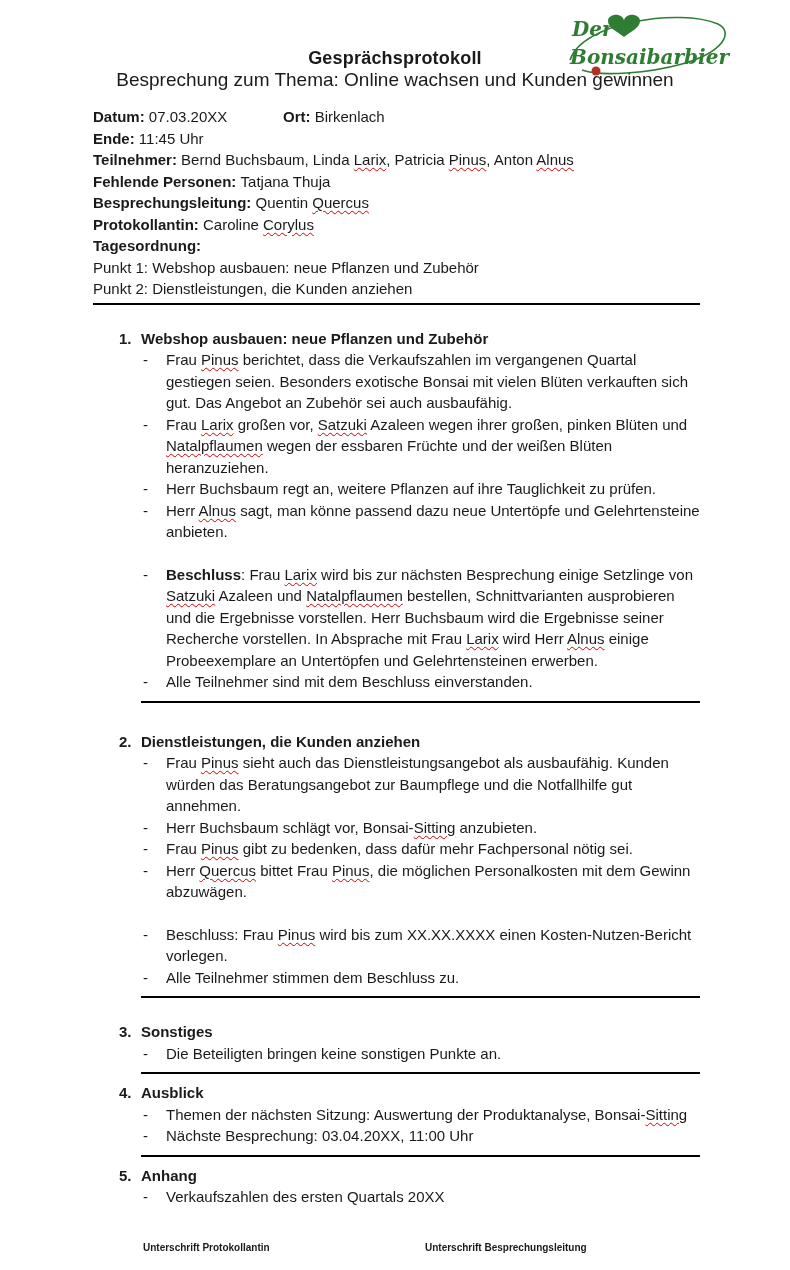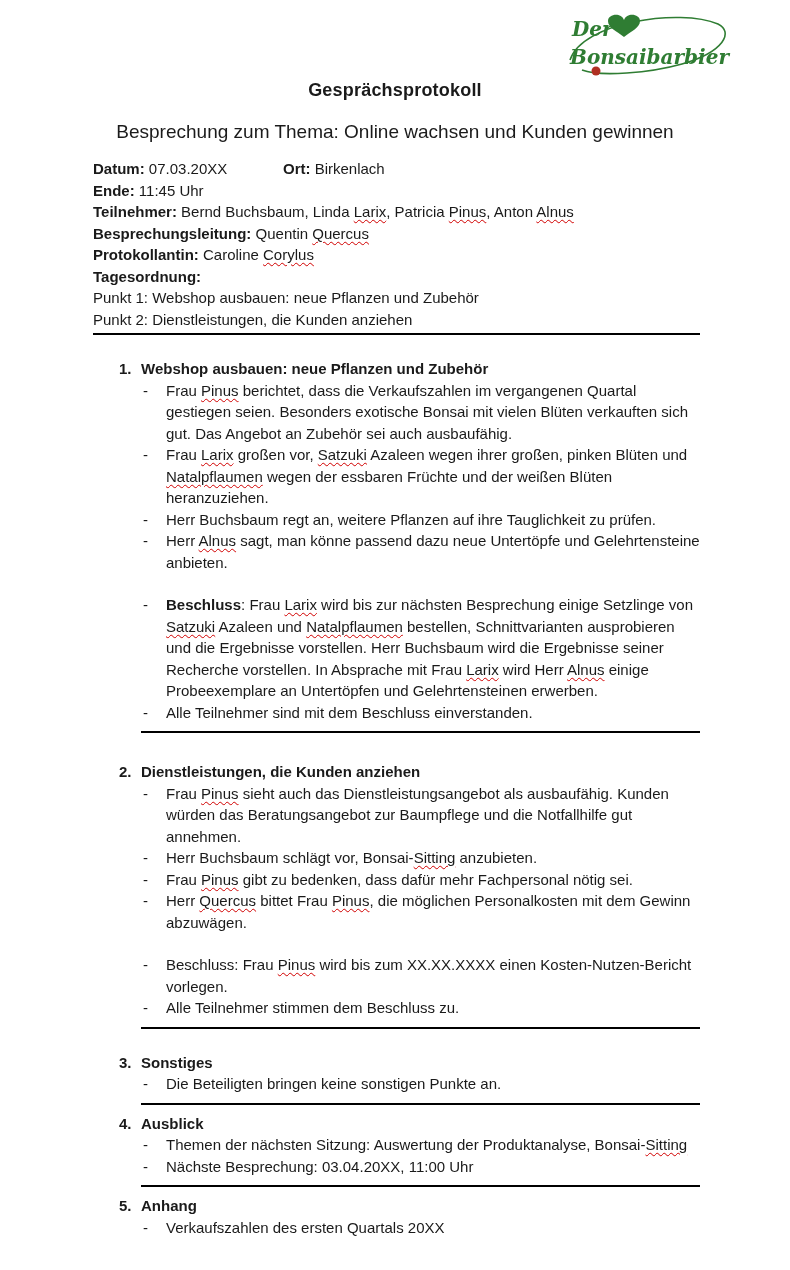--- a/index.html
+++ b/index.html
@@ -15,22 +15,22 @@
     text-decoration-color:#d10000;
     text-decoration-thickness:1px;
     text-underline-offset:2px;
   }
   .logo { position:absolute; top:8px; right:56px; width:172px; height:74px; }
   .logo svg { display:block; }
   .logo text {
     font-family:"DejaVu Serif", serif; font-style:italic; font-weight:700;
     fill:#2f7d33;
   }
-  .page-title { text-align:center; font-size:18px; font-weight:700; padding-top:80px; letter-spacing:.2px; }
-  .page-subtitle { text-align:center; font-size:19px; margin-top:20px; color:#1b1b1b; }
+  .page-title { text-align:center; font-size:18px; font-weight:700; padding-top:48px; letter-spacing:.2px; }
+  .page-subtitle { text-align:center; font-size:19px; margin-top:0; color:#1b1b1b; }
   .content { margin:15px 90px 0 93px; font-size:15px; line-height:21.5px; }
   .meta-row { display:flex; }
   .meta-left { width:190px; }
   .rule { border:none; height:2px; background:#000; margin-top:3px; }
   .rule.indent { margin-left:48px; margin-top:8px; }
   .sec { margin-top:23px; }
   .sec.tight { margin-top:8px; }
   .sec-title { display:flex; margin-left:26px; font-weight:700; }
   .sec-num { width:22px; }
   .item { display:flex; margin-left:50px; }
@@ -59,20 +59,21 @@
 <div class="content">
 
   <div class="meta-row">
     <div class="meta-left"><span class="b">Datum: </span><span>07.03.20XX</span></div>
     <div><span class="b">Ort: </span><span>Birkenlach</span></div>
   </div>
   <div class="meta-row">
     <div><span class="b">Ende: </span><span>11:45 Uhr</span></div>
   </div>
   <div><span class="b">Teilnehmer: </span><span>Bernd Buchsbaum, Linda </span><span class="spell">Larix</span><span>, Patricia </span><span class="spell">Pinus</span><span>, Anton </span><span class="spell">Alnus</span></div>
+  <div><span class="b">Fehlende Personen: </span><span>Tatjana Thuja</span></div>
   <div><span class="b">Besprechungsleitung: </span><span>Quentin </span><span class="spell">Quercus</span></div>
   <div><span class="b">Protokollantin: </span><span>Caroline </span><span class="spell">Corylus</span></div>
   <div><span class="b">Tagesordnung:</span></div>
   <div><span>Punkt 1: Webshop ausbauen: neue Pflanzen und Zubehör</span></div>
   <div><span>Punkt 2: Dienstleistungen, die Kunden anziehen</span></div>
 
   <hr class="rule">
 
   <section class="sec">
     <div class="sec-title">

